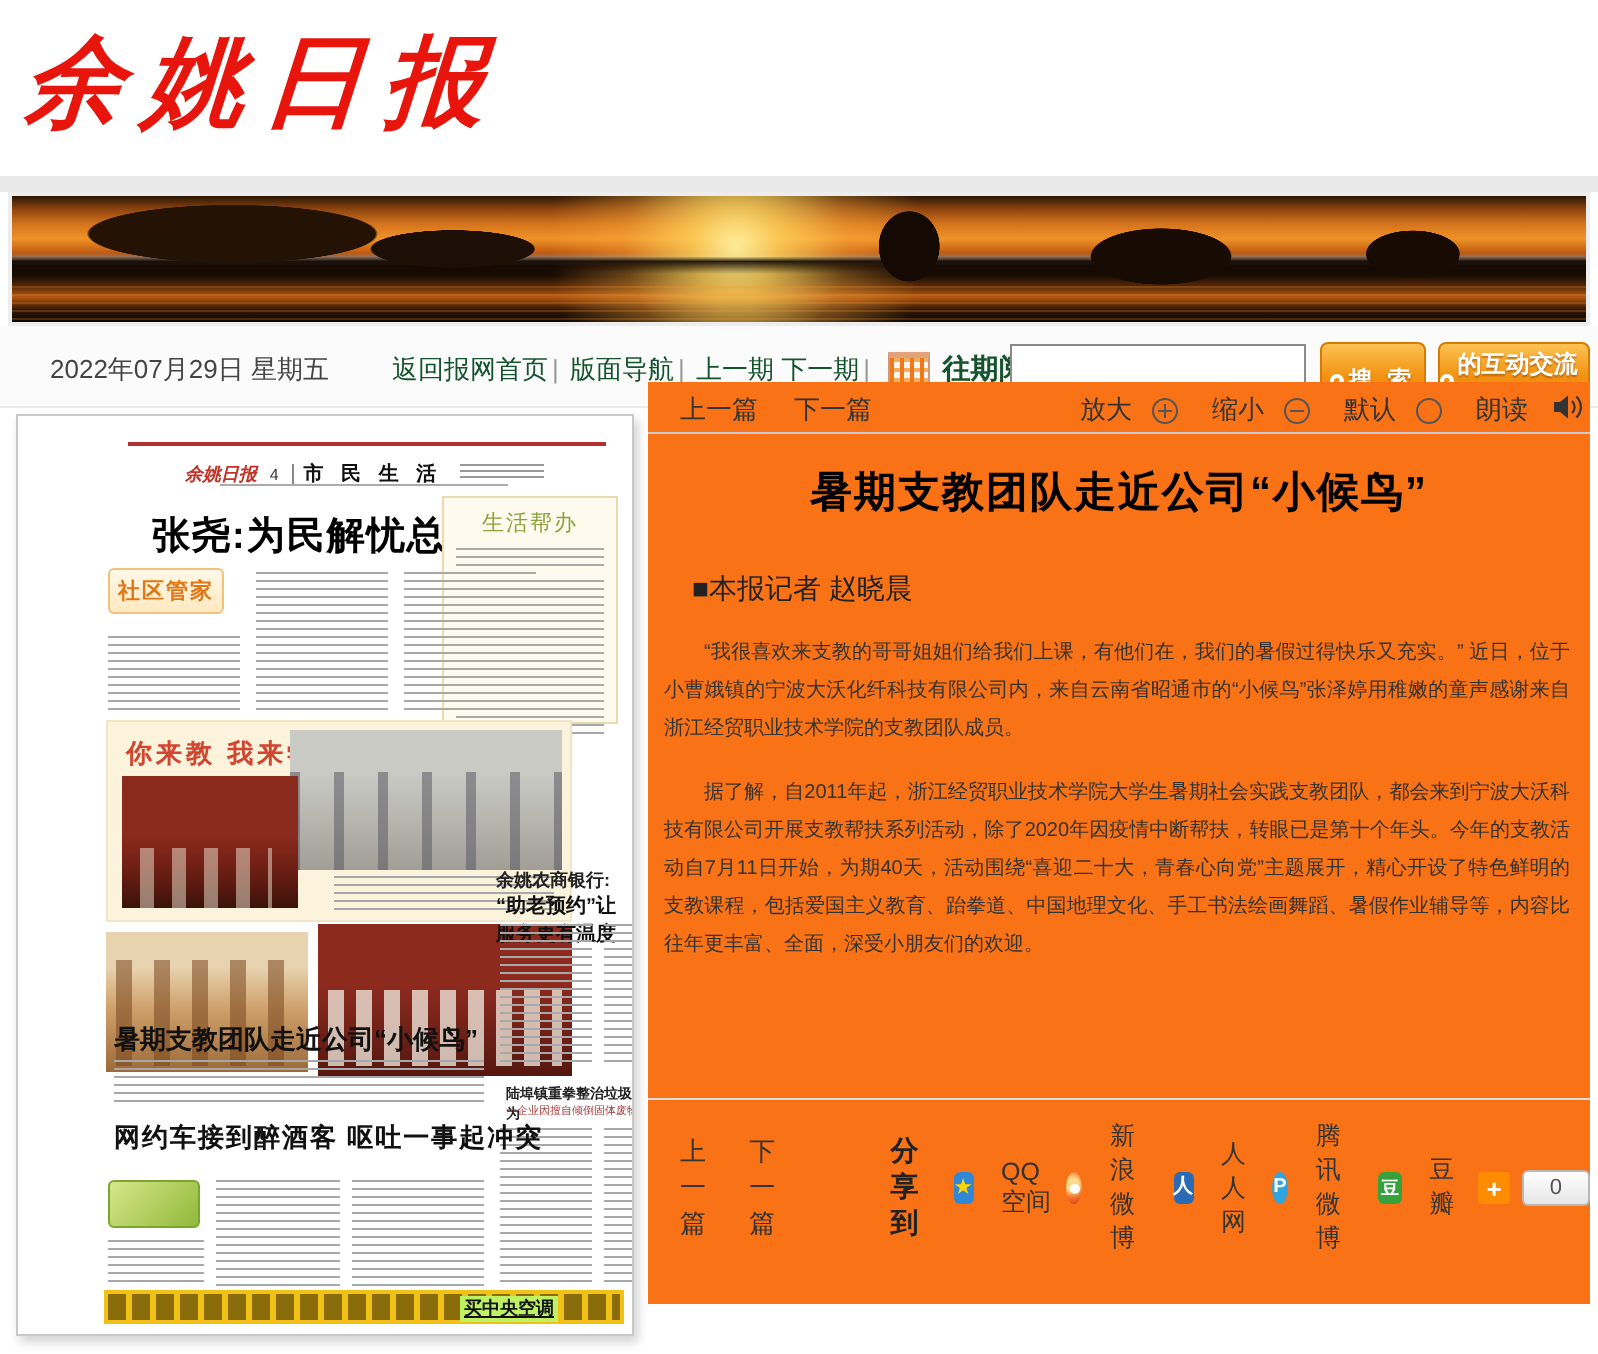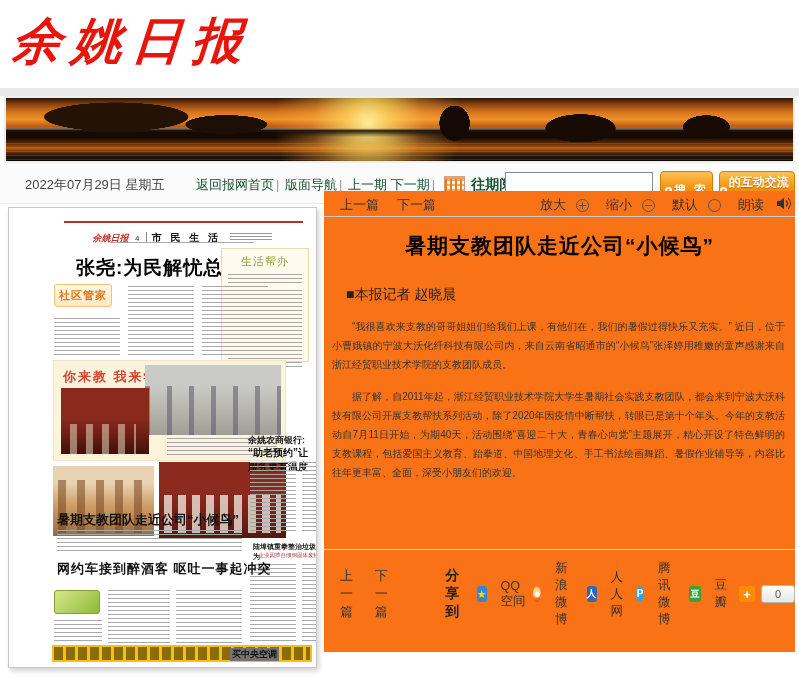--- a/index.html
+++ b/index.html
@@ -94,21 +94,21 @@
   .p-bank2 { position:absolute; top:238px; left:200px; font-size:10px; font-weight:bold; color:#111; }
   .p-headline4 { position:absolute; top:352px; left:9px; font-size:13px; font-weight:bold; color:#111; letter-spacing:1px; }
   .p-badge2 { position:absolute; top:382px; left:6px; width:46px; height:24px; border-radius:3px;
               background:linear-gradient(135deg,#d8e68a,#8fba3a); border:1px solid #7aa52e; }
   .p-headline5 { position:absolute; top:334px; left:205px; width:100px; font-size:7px; font-weight:bold; color:#222; }
   .p-subhead5 { position:absolute; top:344px; left:205px; width:100px; font-size:5.5px; color:#a33c3c; }
   .p-adstrip { position:absolute; left:4px; right:4px; bottom:5px; height:17px; background:#f2c115; overflow:hidden; }
   .p-adstrip .adlines { position:absolute; inset:2px 2px 2px 2px;
     background:repeating-linear-gradient(90deg, rgba(45,30,0,.8) 0 9px, transparent 9px 12px),
                repeating-linear-gradient(180deg, #0000 0 2px, #f2c11500 2px 4px); opacity:.65; }
-  .p-ad-highlight { position:absolute; left:178px; top:3px; font-size:9px; font-weight:bold; color:#111; background:#737373; padding:0 2px; }
+  .p-ad-highlight { position:absolute; left:178px; top:3px; font-size:9px; font-weight:bold; color:#111; background:#bef264; padding:0 2px;text-decoration:underline; }
 
   
   .article { position:absolute; left:324px; top:191px; width:471px; height:461px; background:#f97316; }
   .a-toolbar { height:26px; border-bottom:1px solid #ccc; font-size:13px; color:#333; position:relative; }
   .a-toolbar a { color:#333; text-decoration:none; cursor:pointer; }
   .a-prev { position:absolute; left:16px; top:5px; }
   .a-next { position:absolute; left:73px; top:5px; }
   .a-tools { position:absolute; right:4px; top:5px; display:flex; align-items:center; gap:10px; }
   .a-tools .tlabel { margin-left:7px; cursor:pointer; }
   .tico { display:inline-block; width:13px; height:13px; border:1px solid #555; border-radius:50%; position:relative; cursor:pointer; }

